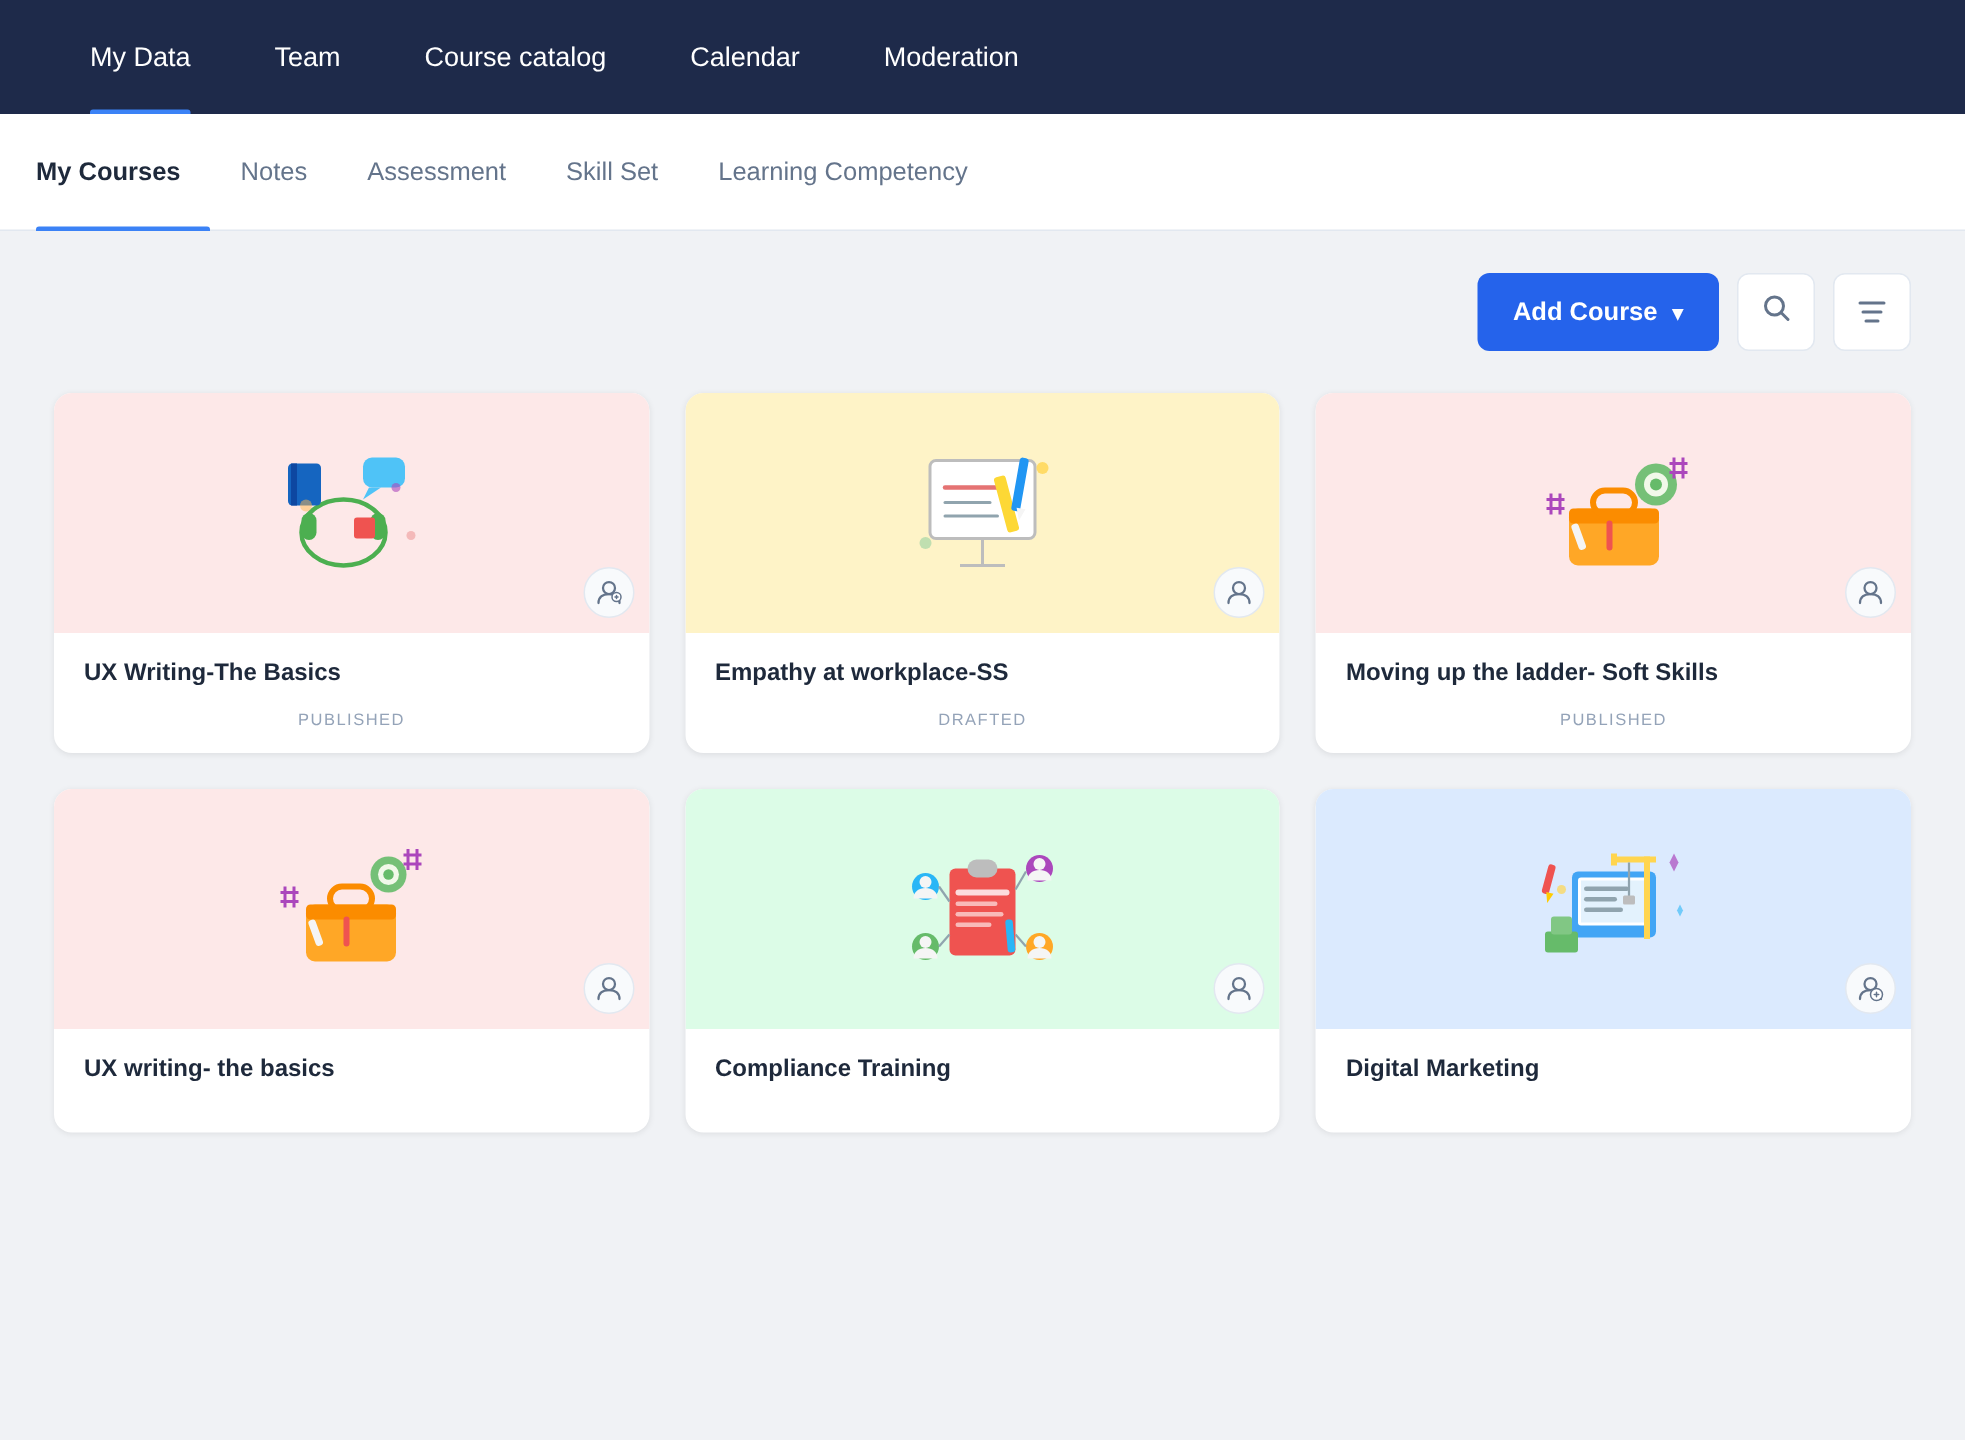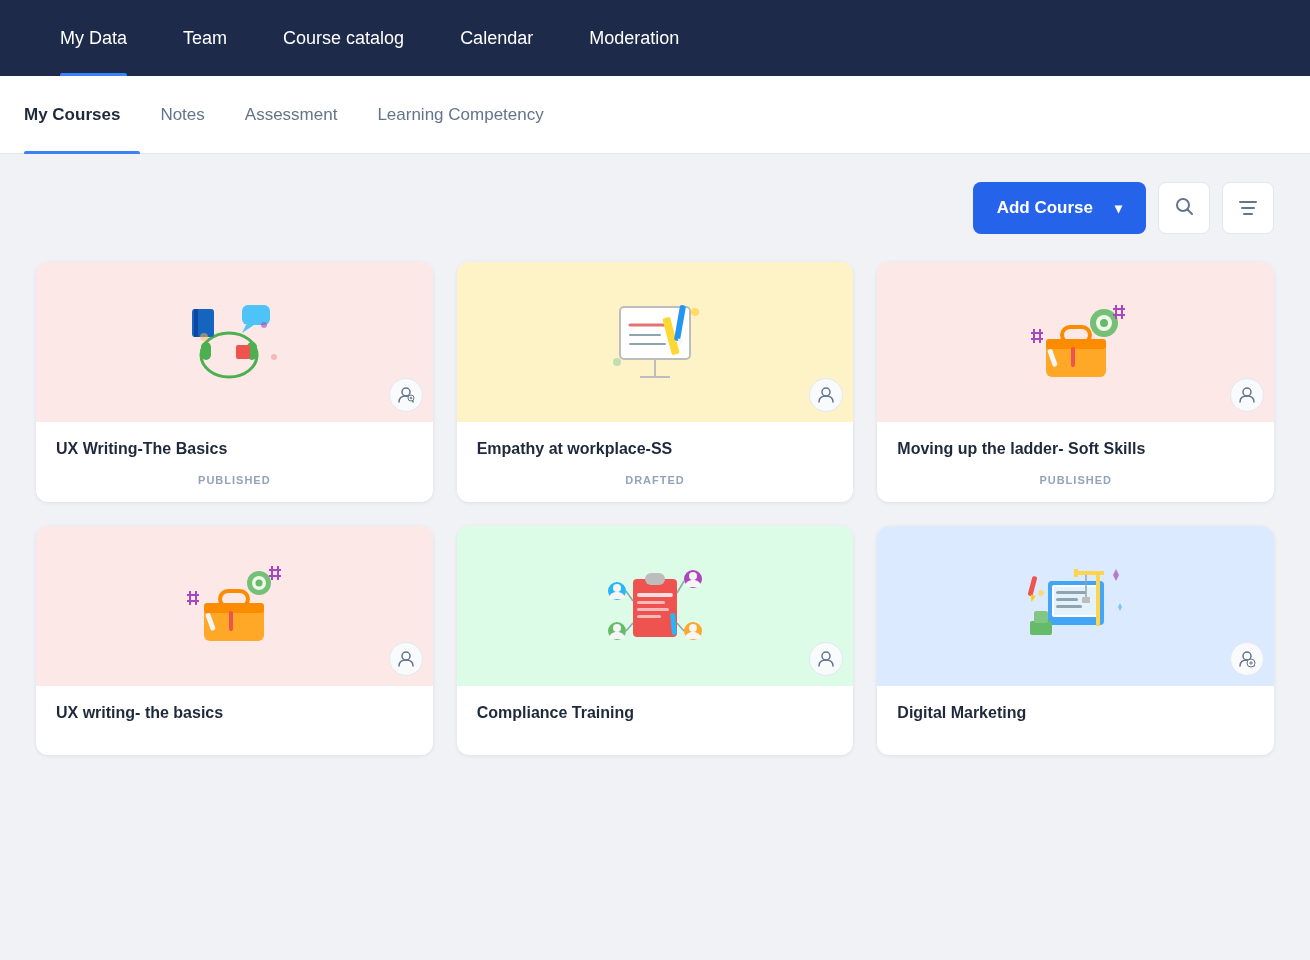--- a/index.html
+++ b/index.html
@@ -94,21 +94,21 @@
       color: white;
       border: none;
       border-radius: 8px;
       padding: 0 24px;
       height: 52px;
       font-size: 17px;
       font-weight: 600;
       cursor: pointer;
       display: flex;
       align-items: center;
-      gap: 22px;
+      gap: 10px;
     }
     .add-course-btn .chevron {
       font-size: 14px;
     }
     .icon-btn {
       background: #ffffff;
       border: 1px solid #e2e8f0;
       border-radius: 8px;
       width: 52px;
       height: 52px;
@@ -171,21 +171,21 @@
     .card-title {
       font-size: 16px;
       font-weight: 600;
       color: #1e293b;
       line-height: 1.4;
     }
     .card-footer {
       text-align: center;
       padding: 14px 20px 16px;
       font-size: 11px;
-      font-weight: 700;
+      font-weight: 400;
       letter-spacing: 1px;
       color: #94a3b8;
       text-transform: uppercase;
     }
 
     
     .illustration { width: 120px; height: 110px; }
 
     
     .filter-icon {
@@ -212,20 +212,21 @@
   <a class="top-nav-item">Team</a>
   <a class="top-nav-item">Course catalog</a>
   <a class="top-nav-item">Calendar</a>
   <a class="top-nav-item">Moderation</a>
 </nav>
 
 <nav class="sub-nav">
   <div class="sub-nav-item active">My Courses</div>
   <div class="sub-nav-item">Notes</div>
   <div class="sub-nav-item">Assessment</div>
+  <div class="sub-nav-item">Skill Set</div>
   <div class="sub-nav-item">Learning Competency</div>
 </nav>
 
 <main class="main-content">
 
   <div class="toolbar">
     <button class="add-course-btn">
       <span>Add Course</span>
       <span class="chevron">▾</span>
     </button>

